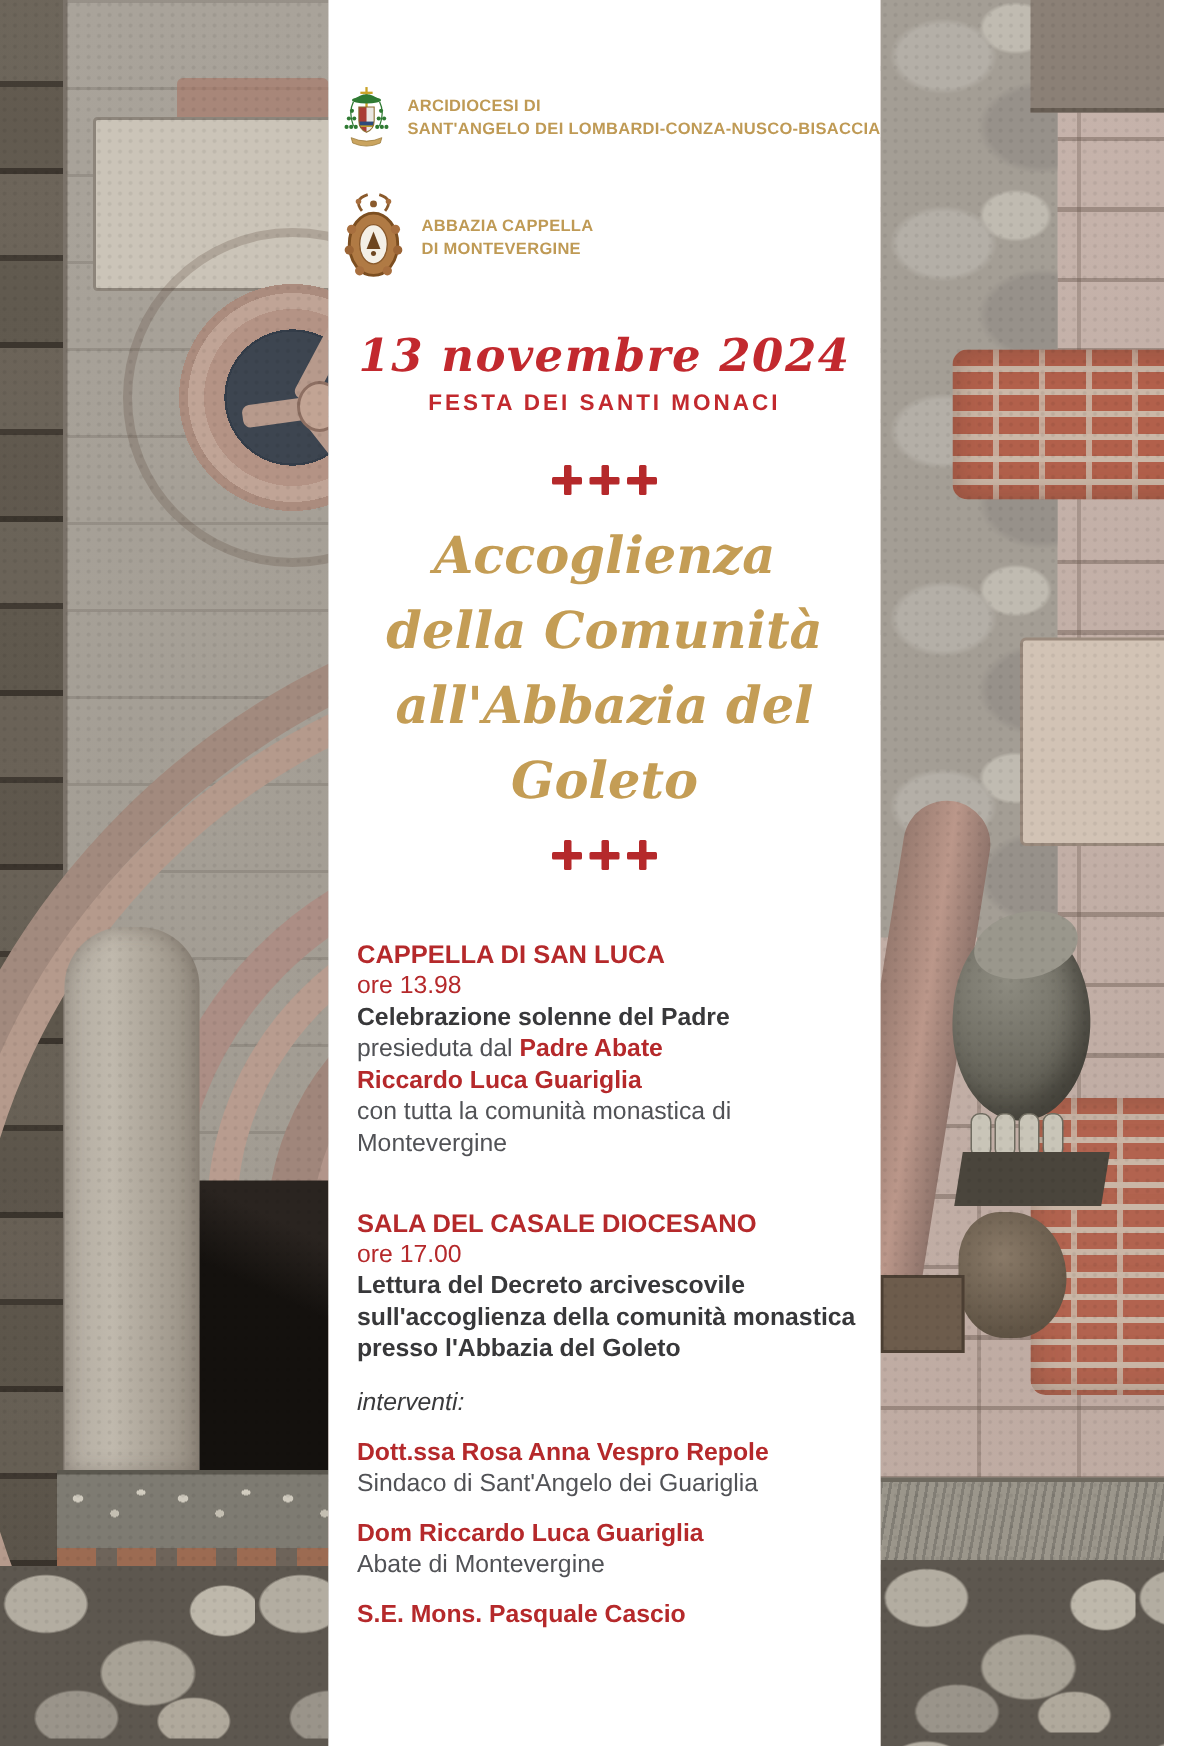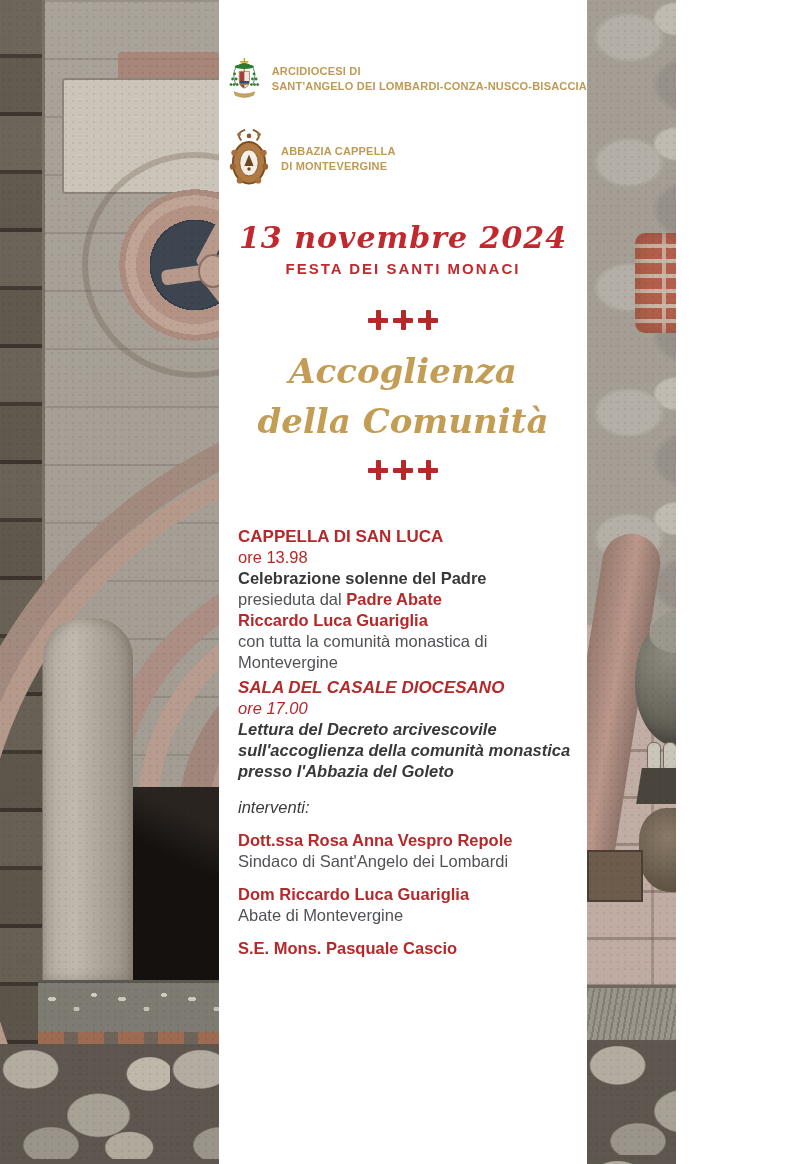--- a/index.html
+++ b/index.html
@@ -1,16 +1,16 @@
 <!DOCTYPE html>
 <html><head>
 <meta charset="utf-8">
 <style>
   html,body{margin:0;padding:0;background:#ffffff;}
-  .poster{position:relative;width:676px;height:1164px;overflow:hidden;
+  .poster{position:relative;width:776px;height:1164px;overflow:hidden;
           font-family:"Liberation Sans",sans-serif;background:#b3aca3;}
 
   
   .bg{position:absolute;top:0;height:100%;overflow:hidden;}
   .bg-left{left:0;width:219px;
     background:
       repeating-linear-gradient(180deg, rgba(70,62,55,.18) 0 2px, rgba(0,0,0,0) 2px 58px),
       linear-gradient(#a9a39a,#9f998f);}
   .bg-right{left:587px;width:213px;
     background:
@@ -119,21 +119,21 @@
     background:#b5292b;border-radius:1px;}
   .cross::after{content:"";position:absolute;top:0;bottom:0;left:7.5px;width:5px;
     background:#b5292b;border-radius:1px;}
   .title{margin-top:16px;text-align:center;font-size:34px;line-height:50px;color:#c49d55;}
   .schedule{margin:46px 14px 0 19px;font-size:16.5px;line-height:21px;}
   .venue{color:#b5292b;font-weight:700;font-size:17px;}
   .time{color:#b5292b;}
   .bold-dark{color:#38383a;font-weight:700;}
   .plain{color:#515256;}
   .red-bold{color:#b5292b;font-weight:700;}
-  .event2{margin-top:4px;font-style:italic;}
+  .event2{margin-top:32px;}
   .interventi{margin-top:15px;}
   .interventi-label{font-style:italic;color:#3a3a3c;}
   .speaker{margin-top:12px;}
   .speaker-name{color:#b5292b;font-weight:700;}
   .speaker-role{color:#515256;}
 </style>
 </head>
 <body>
 
 <div class="poster">
@@ -255,20 +255,21 @@
 
     <div class="crosses">
       <span class="cross"></span>
       <span class="cross"></span>
       <span class="cross"></span>
     </div>
 
     <div class="title script">
       <div>Accoglienza</div>
       <div>della Comunità</div>
+      <div>all'Abbazia del Goleto</div>
     </div>
 
     <div class="crosses bottom">
       <span class="cross"></span>
       <span class="cross"></span>
       <span class="cross"></span>
     </div>
 
     <div class="schedule">
 
@@ -285,21 +286,21 @@
         <div class="venue">SALA DEL CASALE DIOCESANO</div>
         <div class="time">ore 17.00</div>
         <div class="bold-dark">Lettura del Decreto arcivescovile sull'accoglienza della comunità monastica presso l'Abbazia del Goleto</div>
       </div>
 
       <div class="interventi">
         <div class="interventi-label">interventi:</div>
 
         <div class="speaker">
           <div class="speaker-name">Dott.ssa Rosa Anna Vespro Repole</div>
-          <div class="speaker-role">Sindaco di Sant'Angelo dei Lombardi</div>
+          <div class="speaker-role">Sindaco di Sant'Angelo dei Guariglia</div>
         </div>
 
         <div class="speaker">
           <div class="speaker-name">Dom Riccardo Luca Guariglia</div>
           <div class="speaker-role">Abate di Montevergine</div>
         </div>
 
         <div class="speaker">
           <div class="speaker-name">S.E. Mons. Pasquale Cascio</div>
 

